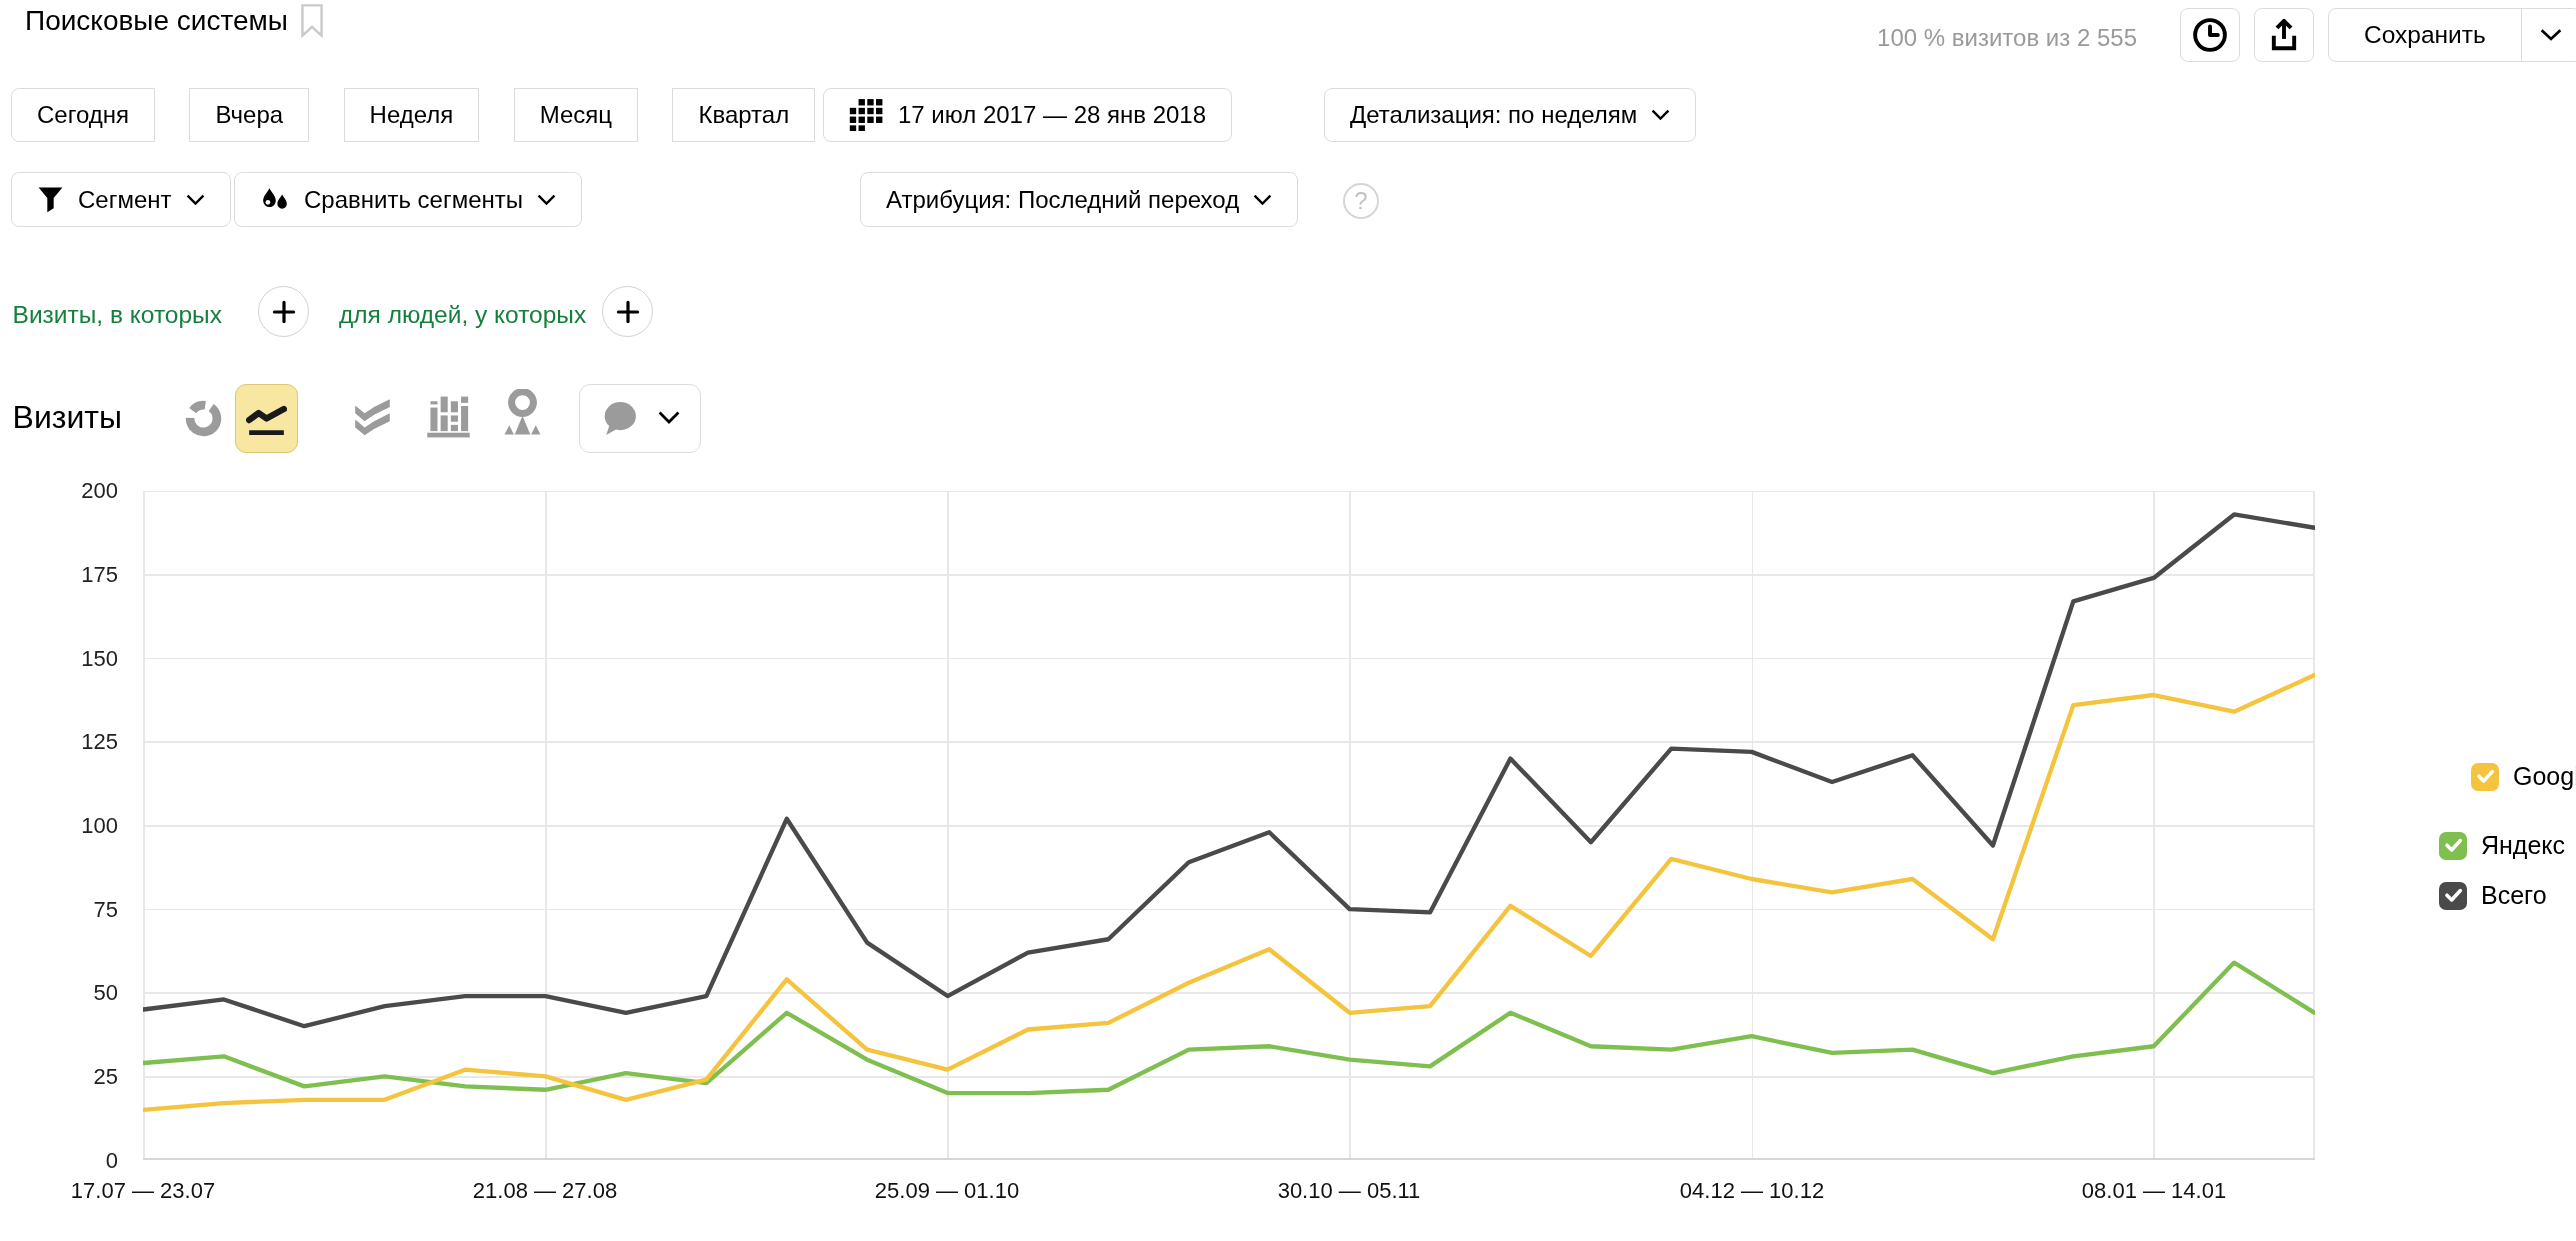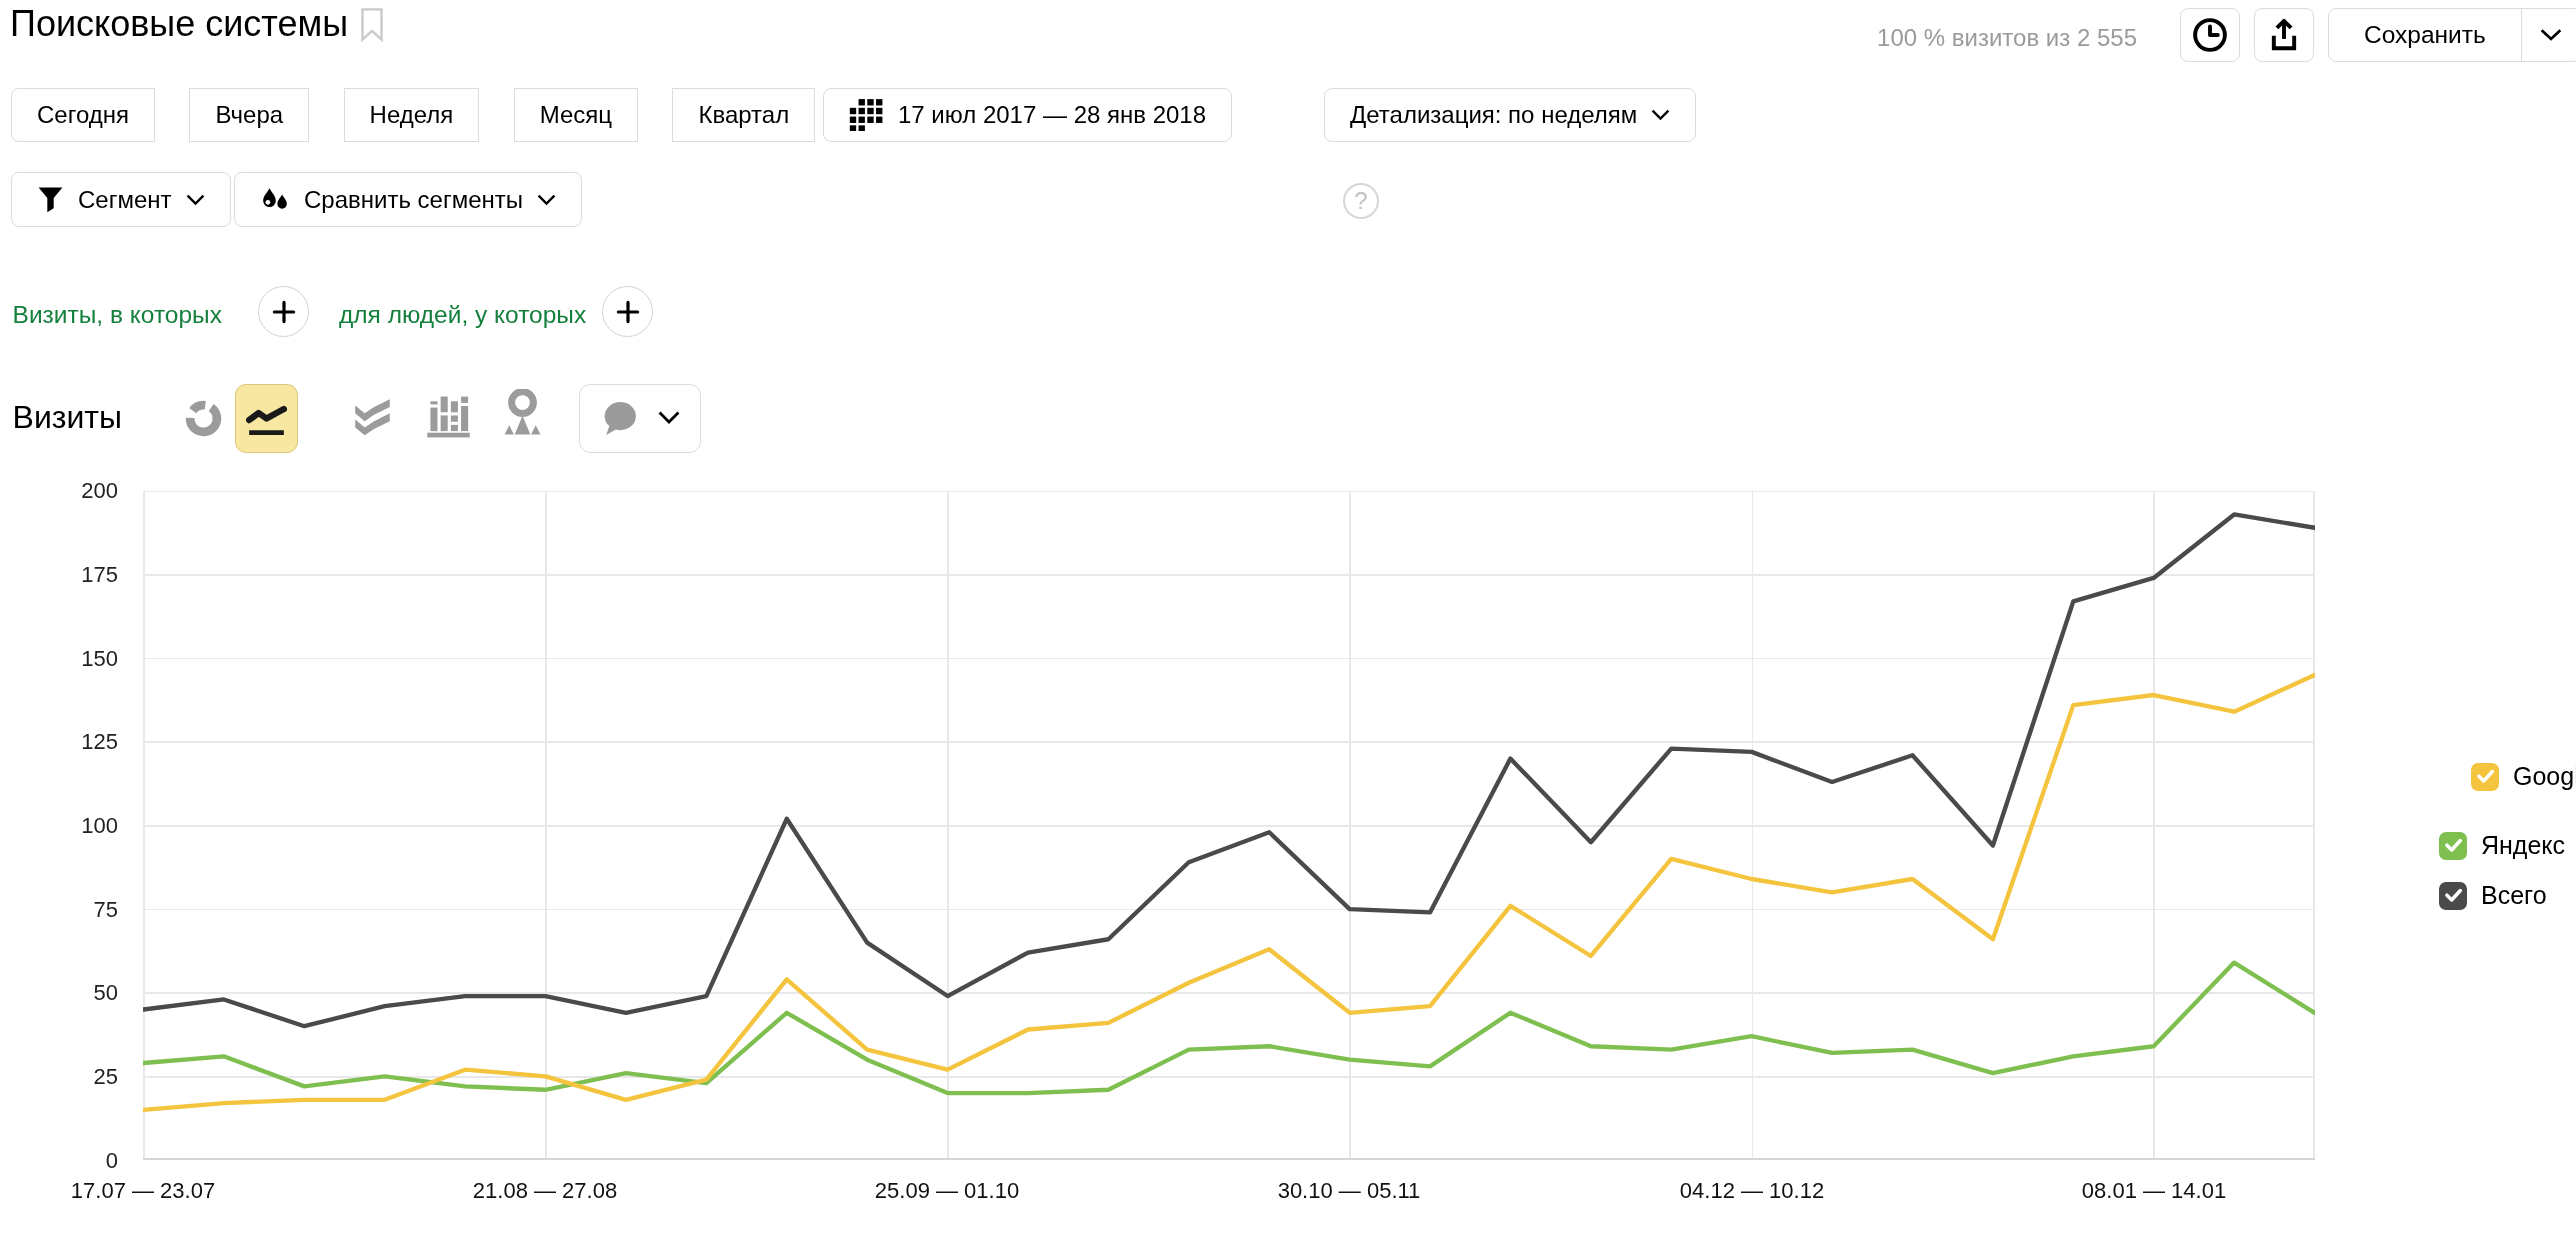--- a/index.html
+++ b/index.html
@@ -4,21 +4,21 @@
 <style>
   * { margin:0; padding:0; box-sizing:border-box; }
   html,body { background:#fff; }
   body {
     width:2576px; height:1241px; position:relative; overflow:hidden;
     font-family:"Liberation Sans","DejaVu Sans",sans-serif; color:#000;
   }
   .abs { position:absolute; }
 
   
-  .page-title { left:10px; top:3.2px; font-size:36px; font-weight:400; display:flex; align-items:center; gap:12px; }
+  .page-title { left:25px; top:3.2px; font-size:28px; font-weight:400; display:flex; align-items:center; gap:12px; }
   .stats { top:24px; right:439px; font-size:24px; color:#9a9a9a; }
 
   .icon-btn {
     width:60px; height:54px; background:#fff; border:1.6px solid #dcdcdc; border-radius:8px;
     display:flex; align-items:center; justify-content:center; cursor:pointer;
   }
   .split-btn {
     height:54px; background:#fff; border:1.6px solid #dcdcdc; border-radius:8px;
     display:flex; align-items:stretch; cursor:pointer;
   }
@@ -183,20 +183,28 @@
     </span>
     <span>Сравнить сегменты</span>
     <span style="display:flex;">
       <svg width="19" height="12" viewBox="0 0 24 15">
           <path d="M2 2 l10 10 l10 -10" fill="none" stroke="#000" stroke-width="3"></path>
         </svg>
     </span>
   </button>
 
 
+  <button class="abs btn" style="left:860px; top:0;">
+    <span>Атрибуция: Последний переход</span>
+    <span style="display:flex;">
+      <svg width="19" height="12" viewBox="0 0 24 15">
+          <path d="M2 2 l10 10 l10 -10" fill="none" stroke="#000" stroke-width="3"></path>
+        </svg>
+    </span>
+  </button>
 
   <span class="abs help-circle" style="left:1343px; top:11px;">?</span>
 </div>
 
 <div class="abs" style="left:0; top:284px; width:2576px; height:55px;">
   <span class="abs qb-label" style="left:12.6px; top:17.4px;">Визиты, в которых</span>
   <button class="abs plus-circle" style="left:258px; top:2.4px;">
     <span style="display:flex;">
       <svg width="24" height="24" viewBox="0 0 30 30">
           <path d="M15 3 v24 M3 15 h24" stroke="#000" stroke-width="4" stroke-linecap="round"></path>

